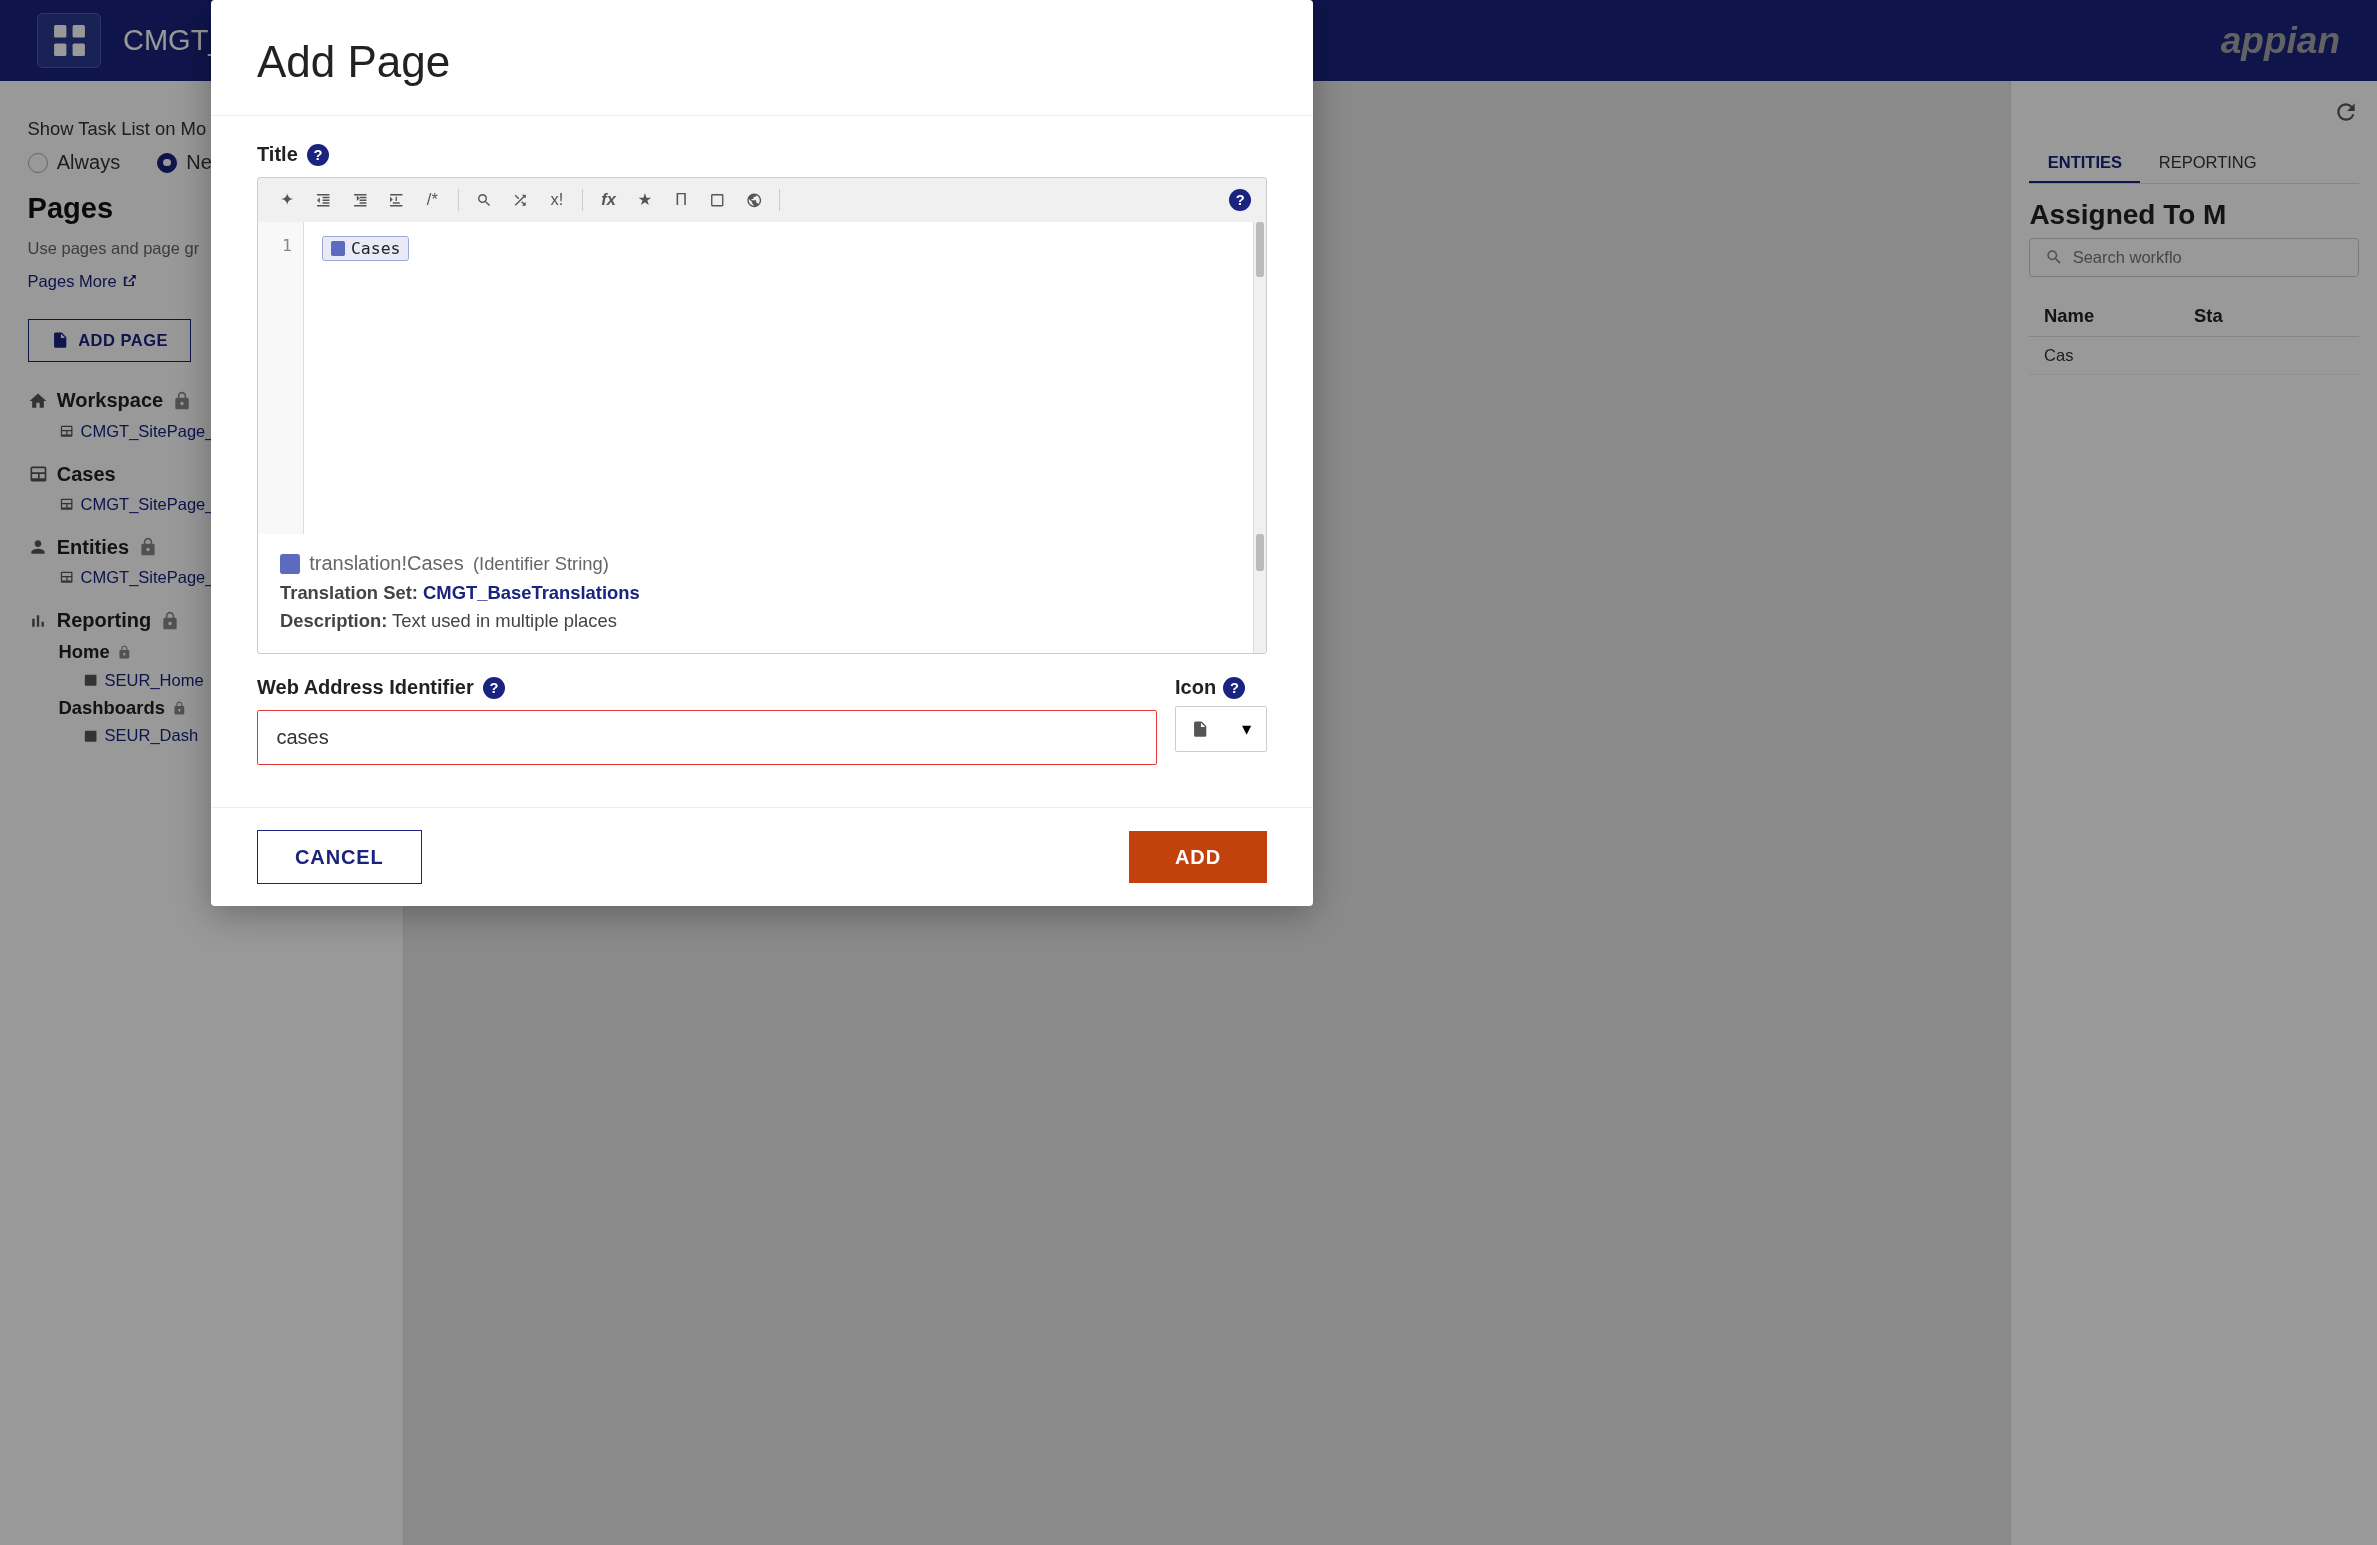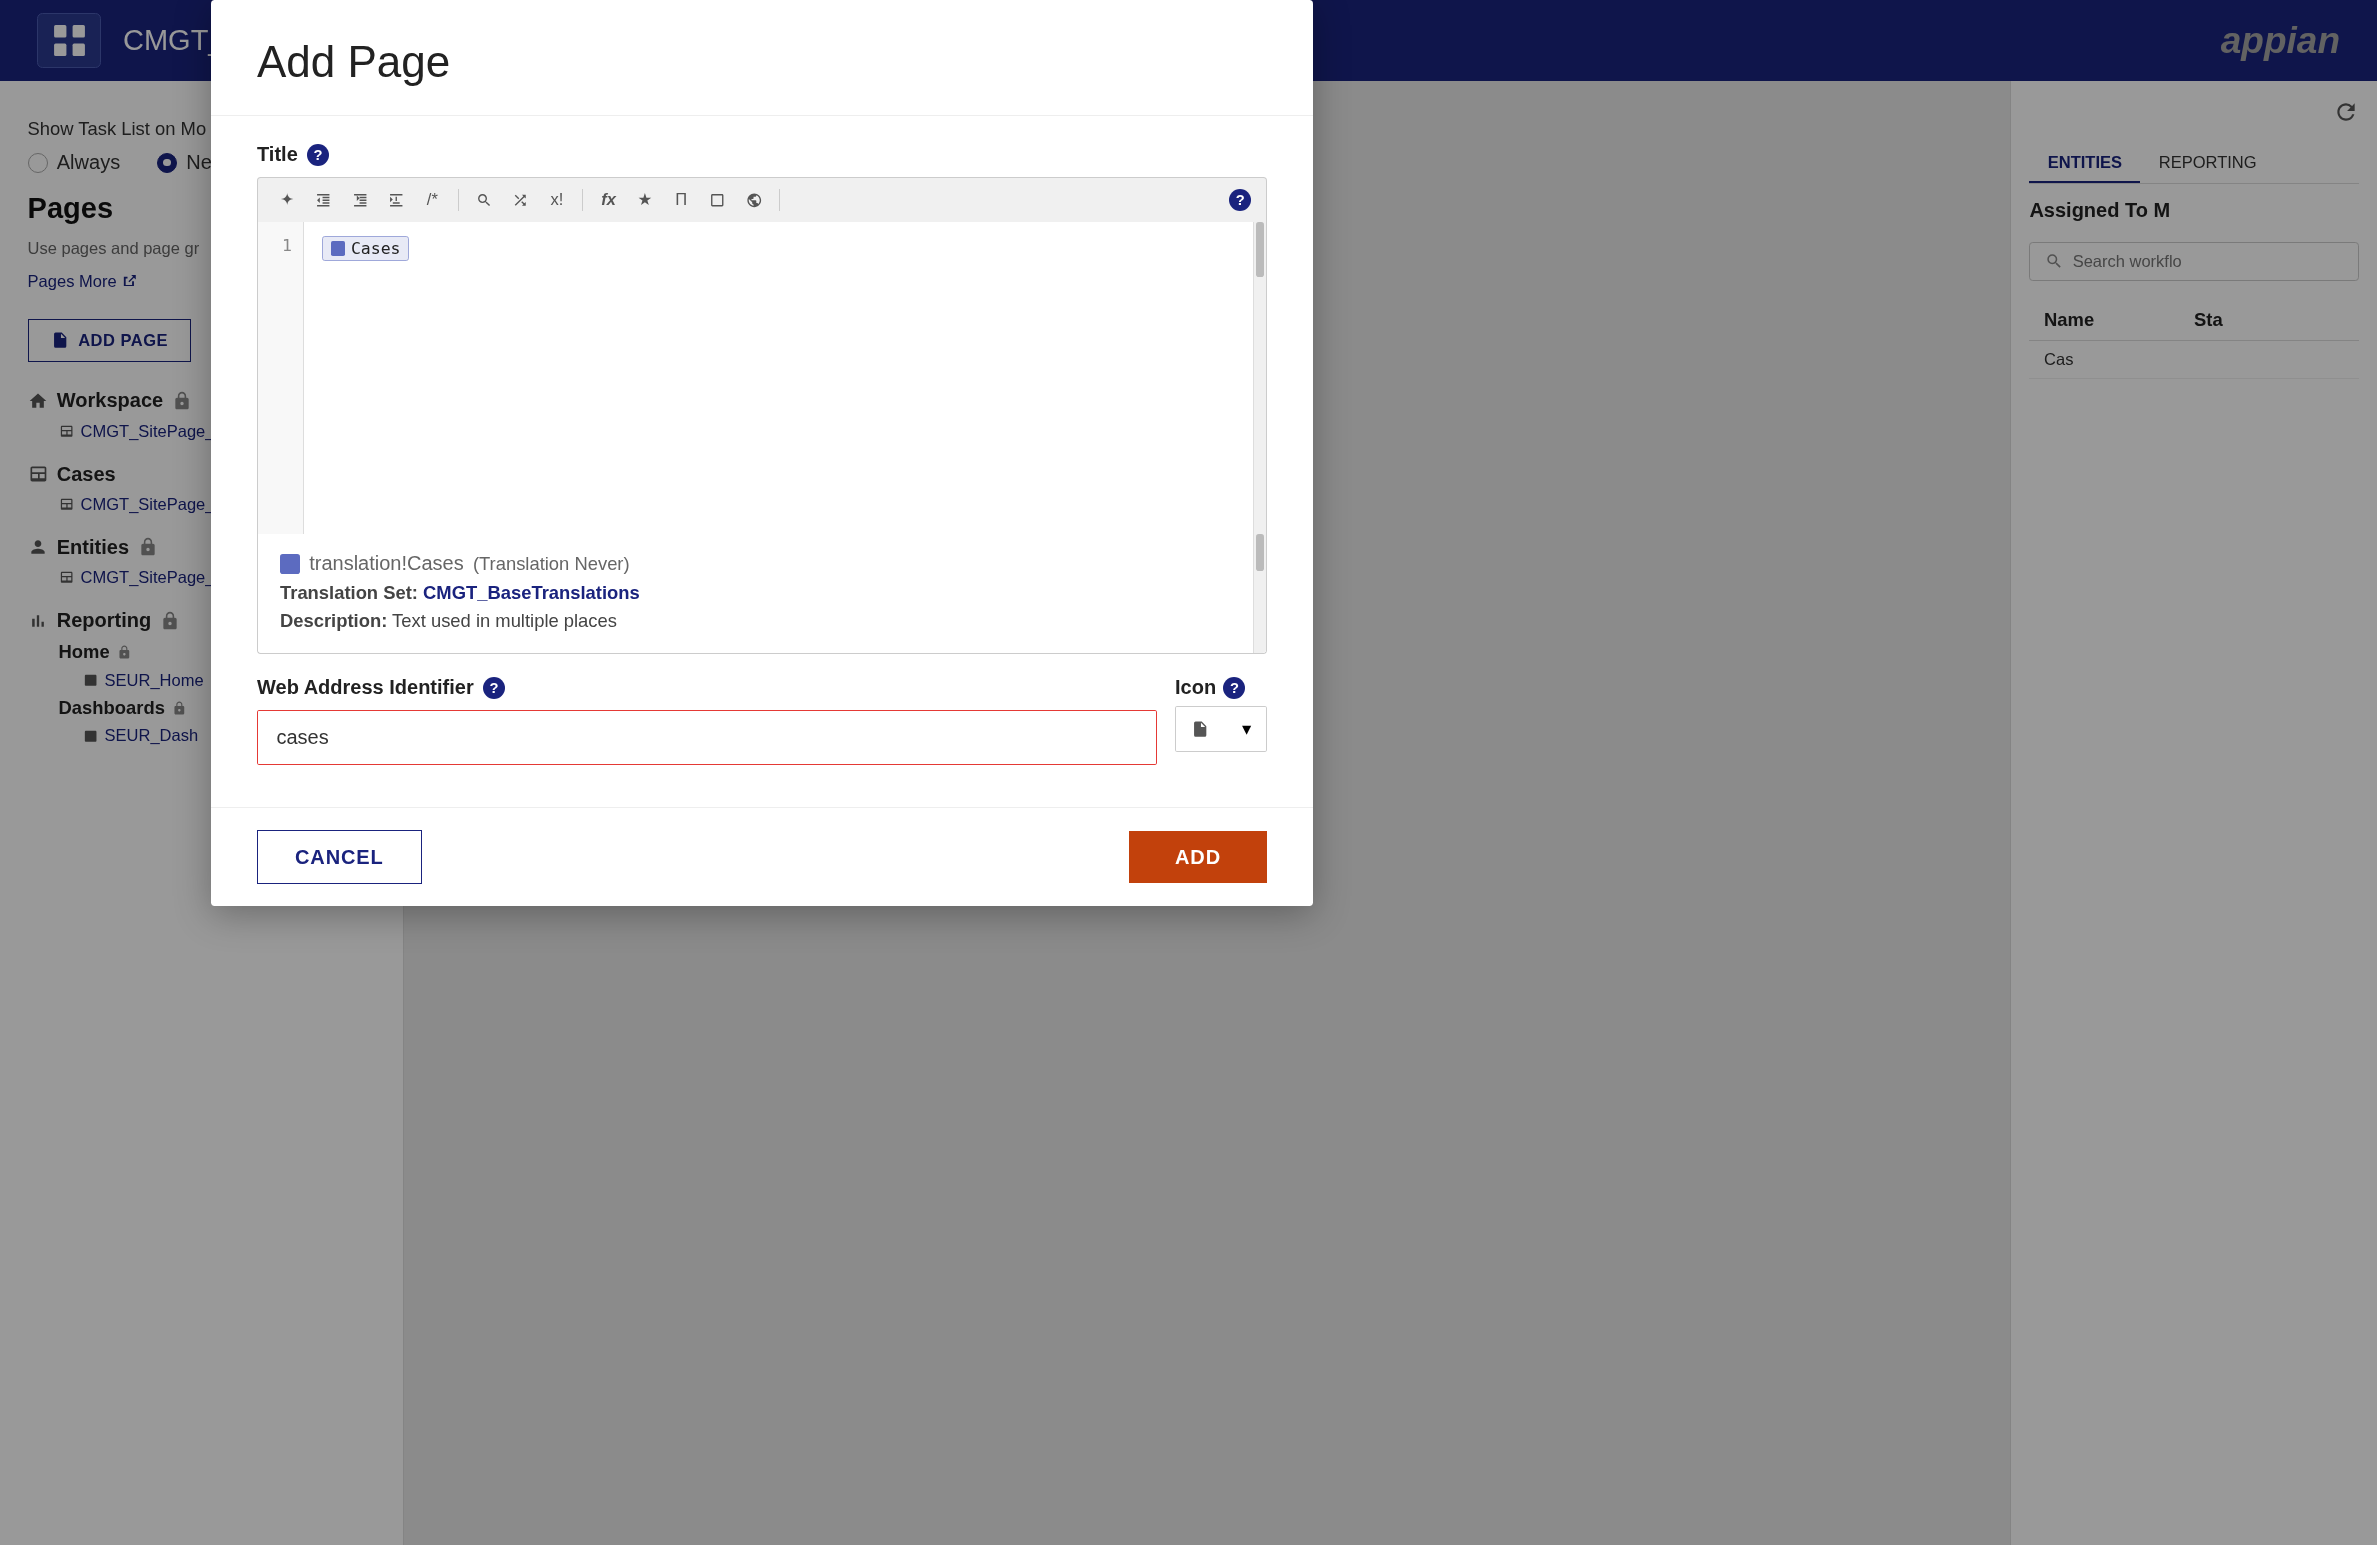--- a/index.html
+++ b/index.html
@@ -163,24 +163,24 @@
 
     
     .main-content {
       flex: 1;
       background: #e8e8e8;
       padding: 37px;
       overflow: hidden;
     }
 
     .main-assigned-to {
-      font-size: 20px;
+      font-size: 28px;
       font-weight: 600;
       color: #222;
-      margin-bottom: 20px;
+      margin-bottom: 7px;
     }
 
     .search-bar {
       border: 0.9px solid #ccc;
       border-radius: 3.7px;
       padding: 9.2px 14.7px;
       display: flex;
       align-items: center;
       gap: 9.2px;
       background: white;
@@ -835,21 +835,21 @@
           <div style="position:absolute;top:0;left:1.8px;right:1.8px;height:55px;background:#bbb;border-radius:2.8px;"></div>
         </div>
       </div>
 
       <div style="border:0.9px solid #ccc;border-top:none;background:white;margin-bottom:22px;border-radius:0 0 3.7px 3.7px;display:flex;">
         <div style="flex:1;padding:18.4px 22px;">
           <div class="autocomplete-item-content">
             <div class="autocomplete-item-title" style="font-size:20px;margin-bottom:7.3px;display:flex;align-items:center;gap:9.2px;">
               <span style="width:20px;height:20px;background:#5c6bc0;border-radius:2.8px;display:inline-block;flex-shrink:0;"></span>
               <span>translation!Cases</span>
-              <span style="font-weight:400;color:#666;font-size:18.4px;">(Translation Never)</span>
+              <span style="font-weight:400;color:#666;font-size:18.4px;">(Identifier String)</span>
             </div>
             <div class="autocomplete-item-detail" style="font-size:18.4px;margin-bottom:5.5px;">
               <strong>Translation Set:</strong>
               <a class="autocomplete-link" href="#">
                 <span>CMGT_BaseTranslations</span>
               </a>
             </div>
             <div class="autocomplete-item-detail" style="font-size:18.4px;">
               <strong>Description:</strong>
               <span>Text used in multiple places</span>

